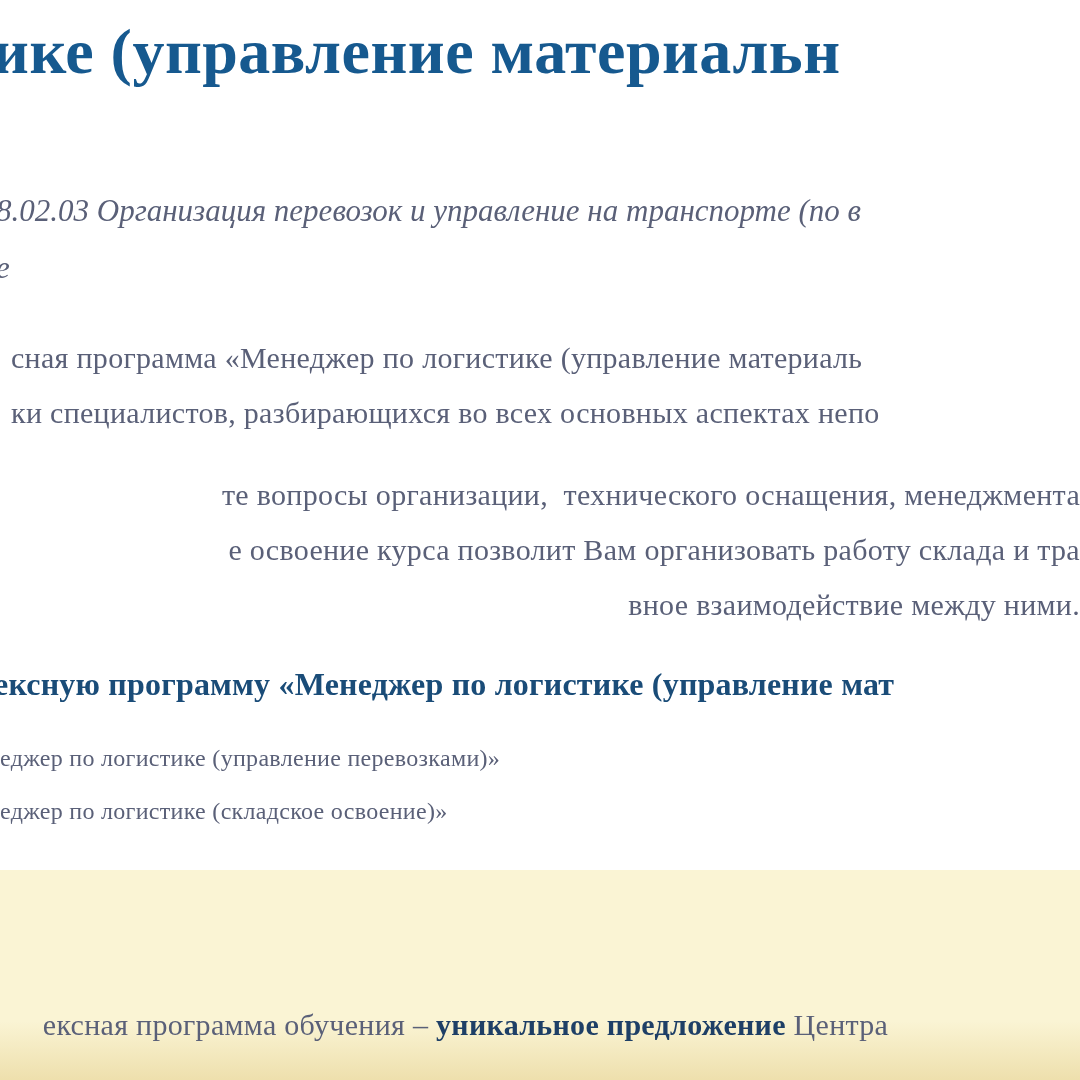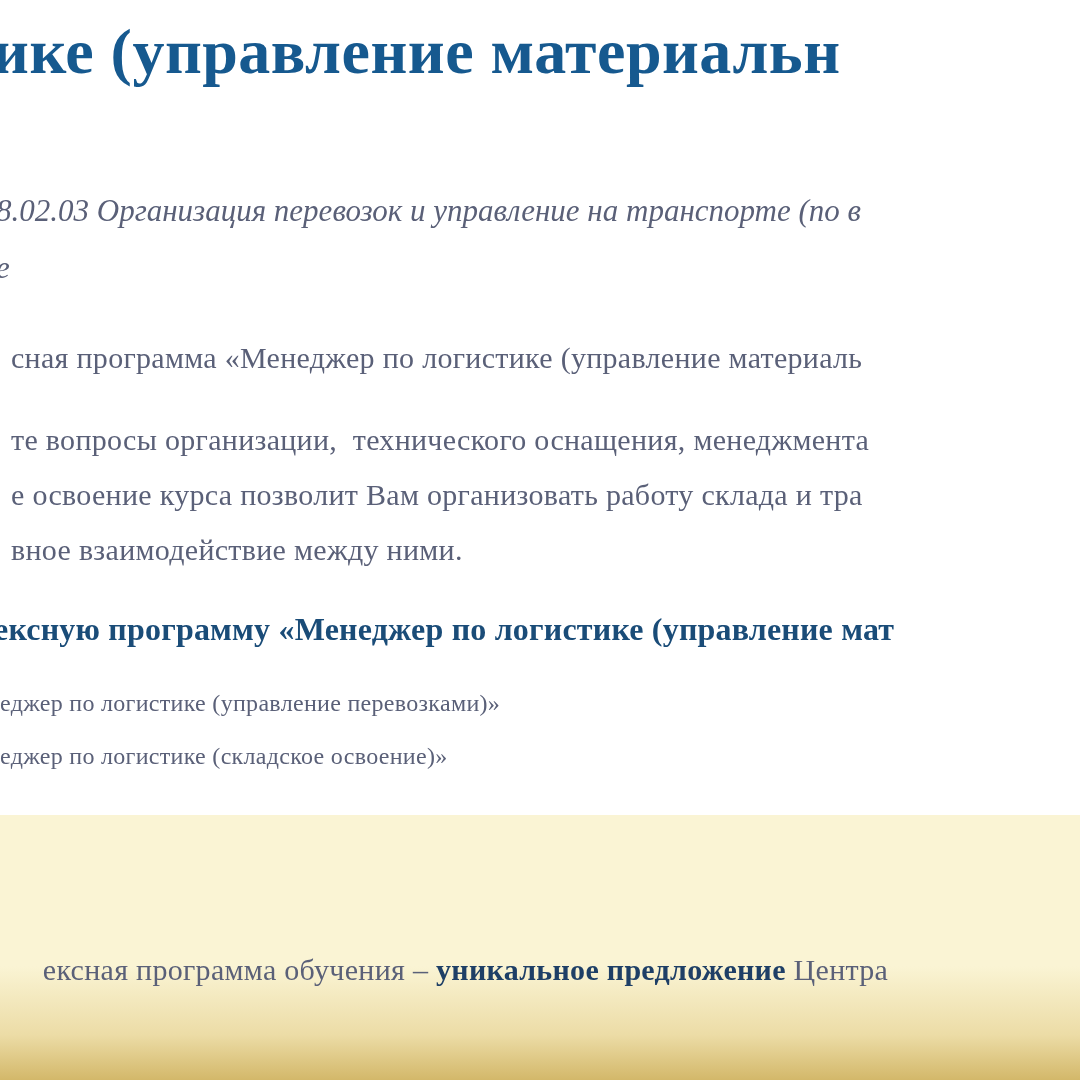--- a/index.html
+++ b/index.html
@@ -33,21 +33,21 @@
     color: #5a6078;
   }
   .subtitle .line { margin-left: -4px; }
   .body-par {
     margin-top: 34px;
     font-size: 30px;
     line-height: 55px;
     letter-spacing: 0.3px;
     margin-left: 11px;
   }
-  .body-par.second { margin-top: 27px; }
+  .body-par.second { margin-top: 27px; text-align: right; }
   .line {
     white-space: pre;
     overflow: visible;
   }
   .bold-lead {
     margin-top: 28px;
     margin-left: -6px;
     font-size: 32px;
     font-weight: 700;
     line-height: 48px;
@@ -91,20 +91,21 @@
 
   <h1 class="page-title">ике (управление материальн</h1>
 
   <div class="subtitle">
     <div class="line">8.02.03 Организация перевозок и управление на транспорте (по в</div>
     <div class="line">е</div>
   </div>
 
   <div class="body-par">
     <div class="line">сная программа «Менеджер по логистике (управление материаль</div>
+    <div class="line">ки специалистов, разбирающихся во всех основных аспектах непо</div>
   </div>
 
   <div class="body-par second">
     <div class="line">те вопросы организации,  технического оснащения, менеджмента</div>
     <div class="line">е освоение курса позволит Вам организовать работу склада и тра</div>
     <div class="line">вное взаимодействие между ними.</div>
   </div>
 
   <div class="bold-lead">ексную программу «Менеджер по логистике (управление мат</div>
 

